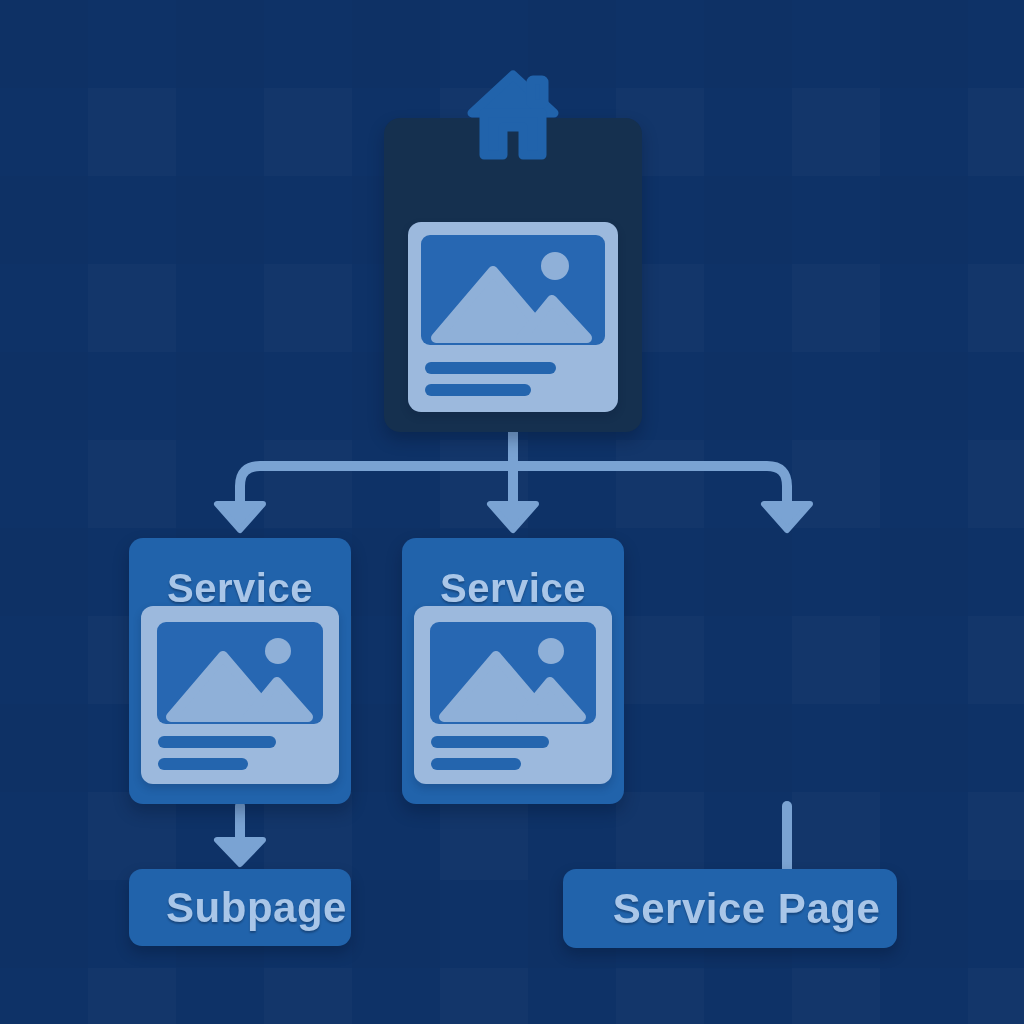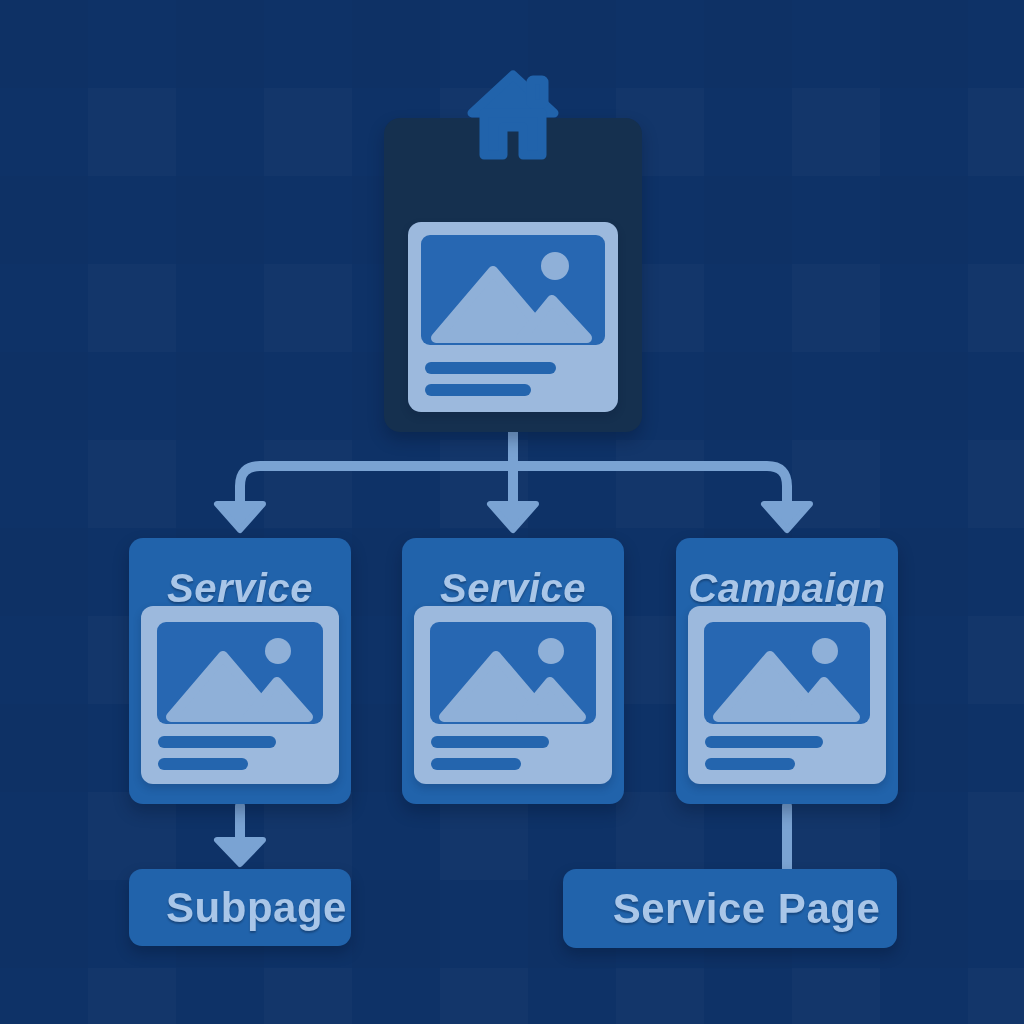--- a/index.html
+++ b/index.html
@@ -16,21 +16,21 @@
       conic-gradient(from 90deg at 50% 50%, rgba(255,255,255,.018) 0 25%, transparent 0 50%, rgba(0,0,0,.02) 0 75%, transparent 0) 0 0/176px 176px;
   }
   .connectors{position:absolute;left:0;top:0;width:1024px;height:1024px;}
   .card{position:absolute;border-radius:16px;box-shadow:0 8px 16px rgba(4,14,35,.28);}
   .home-card{left:384px;top:118px;width:258px;height:314px;background:var(--home-card);}
   .page-card{width:222px;height:266px;background:var(--card);border-radius:14px;}
   .card-title{position:absolute;left:0;right:0;text-align:center;font-weight:bold;
     color:var(--title-text);text-shadow:0 2px 2px rgba(5,20,45,.35);letter-spacing:.5px;}
   .home-card .card-title{top:160px;font-size:46px;top:158px;}
   .home-card .card-title{top:158px;}
-  .page-card .card-title{top:28px;font-size:40px;font-style:italic;}
+  .page-card .card-title{top:28px;font-size:40px;}
   .thumb{position:absolute;background:var(--thumb);border-radius:13px;box-shadow:0 4px 8px rgba(8,22,48,.2);}
   .home-thumb{left:24px;top:104px;width:210px;height:190px;}
   .page-thumb{left:12px;top:68px;width:198px;height:178px;border-radius:12px;}
   .img-ph{position:absolute;background:var(--placeholder);border-radius:9px;overflow:hidden;}
   .home-thumb .img-ph{left:13px;top:13px;width:184px;height:110px;}
   .page-thumb .img-ph{left:16px;top:16px;width:166px;height:102px;}
   .img-ph svg{display:block;width:100%;height:100%;}
   .bar{position:absolute;height:12px;border-radius:7px;background:var(--bar);}
   .home-thumb .bar1{left:17px;top:140px;width:131px;}
   .home-thumb .bar2{left:17px;top:162px;width:106px;}
@@ -116,36 +116,20 @@
             <polygon points="14,95 66,34 118,95"></polygon>
             <polygon points="91,95 120,60 151,95"></polygon>
           </g>
         </svg>
       </div>
       <div class="bar bar1"></div>
       <div class="bar bar2"></div>
     </div>
   </div>
 
-  <div class="card page-card" style="left:676px;top:538px;">
-    <div class="card-title">Campaign</div>
-    <div class="thumb page-thumb">
-      <div class="img-ph">
-        <svg viewBox="0 0 166 102" preserveAspectRatio="none">
-          <g style="fill:var(--shape);stroke:var(--shape)" stroke-width="10" stroke-linejoin="round">
-            <circle cx="121" cy="29" r="13" stroke="none"></circle>
-            <polygon points="14,95 66,34 118,95"></polygon>
-            <polygon points="91,95 120,60 151,95"></polygon>
-          </g>
-        </svg>
-      </div>
-      <div class="bar bar1"></div>
-      <div class="bar bar2"></div>
-    </div>
-  </div>
 
   <div class="pill subpage">
     <span class="pill-label">Subpage</span>
   </div>
 
   <div class="pill landing">
     <span class="pill-label">Service Page</span>
   </div>
 
 </div>

